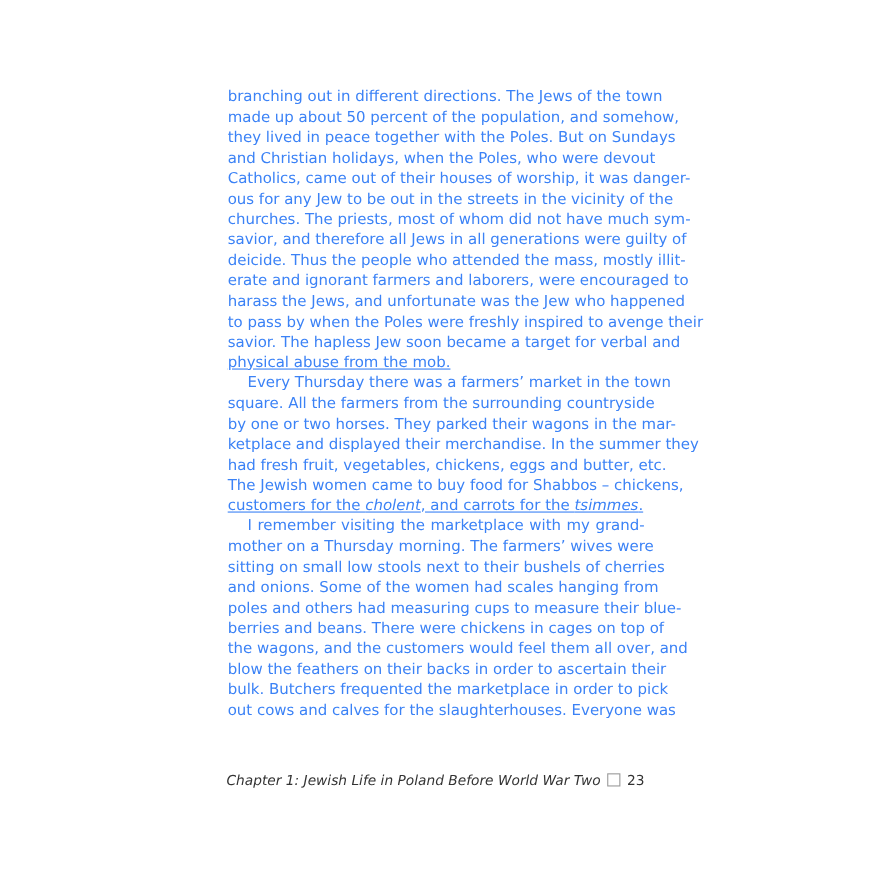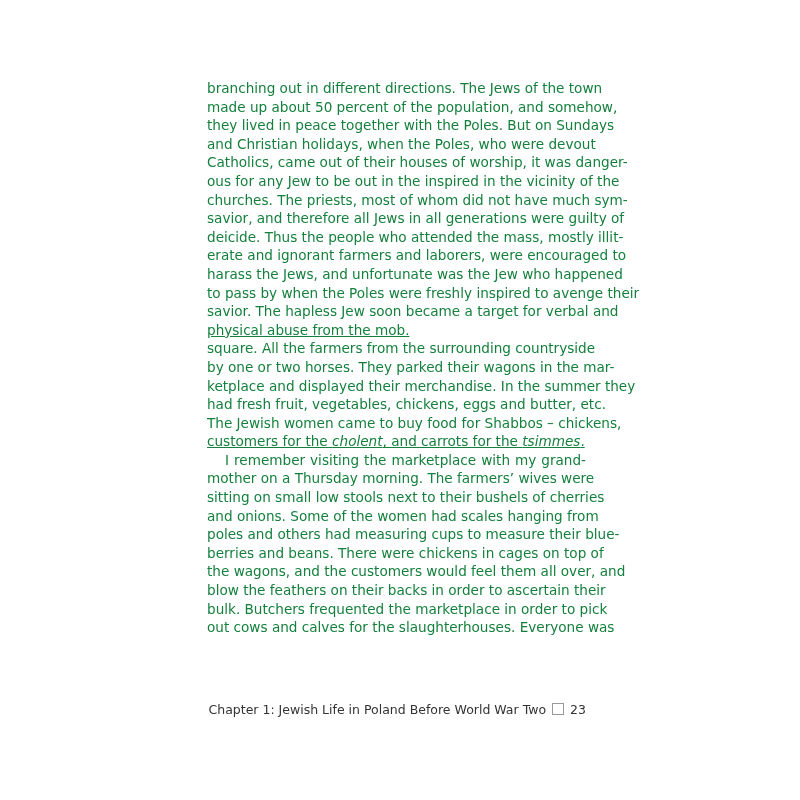--- a/index.html
+++ b/index.html
@@ -1,57 +1,58 @@
 <!DOCTYPE html>
 <html><head>
 <meta charset="utf-8">
 <style>
   html, body { margin:0; padding:0; }
   body { width:800px; height:800px; background:#ffffff; position:relative; overflow:hidden; }
   .page {
     position:absolute; left:207px; top:79px; width:379px;
     font-family:"DejaVu Sans", sans-serif;
-    font-size:13.6px; line-height:18.6px; color:#15803d;
+    font-size:13.6px; line-height:18.6px; color:#3b82f6;
     text-align:justify; hyphens:manual;
   }
   .para { margin:0; text-indent:0; }
   .line { display:block; text-align:justify; text-align-last:justify; white-space:nowrap; overflow:visible; }
   .line.last { text-align-last:left;text-decoration:underline; }
   .line span { }
   em { font-style:italic; }
   .footer {
     position:absolute; left:200px; top:702px; width:386px;
     font-family:"DejaVu Sans", sans-serif; font-size:12.5px; color:#333;
     text-align:right; white-space:nowrap;
   }
-  .footer .running { }
+  .footer .running { font-style:italic; }
   .footer .box { display:inline-block; width:10px; height:10px; border:1px solid #999; margin:0 6px 0 6px; vertical-align:-1px; }
   .footer .pnum { font-style:normal; }
 </style>
 </head>
 <body>
 
 <div class="page">
   <p class="para">
     <span class="line">branching out in different directions. The Jews of the town</span>
     <span class="line">made up about 50 percent of the population, and somehow,</span>
     <span class="line">they lived in peace together with the Poles. But on Sundays</span>
     <span class="line">and Christian holidays, when the Poles, who were devout</span>
     <span class="line">Catholics, came out of their houses of worship, it was danger-</span>
-    <span class="line">ous for any Jew to be out in the inspired in the vicinity of the</span>
+    <span class="line">ous for any Jew to be out in the streets in the vicinity of the</span>
     <span class="line">churches. The priests, most of whom did not have much sym-</span>
     <span class="line">savior, and therefore all Jews in all generations were guilty of</span>
     <span class="line">deicide. Thus the people who attended the mass, mostly illit-</span>
     <span class="line">erate and ignorant farmers and laborers, were encouraged to</span>
     <span class="line">harass the Jews, and unfortunate was the Jew who happened</span>
     <span class="line">to pass by when the Poles were freshly inspired to avenge their</span>
     <span class="line">savior. The hapless Jew soon became a target for verbal and</span>
     <span class="line last">physical abuse from the mob.</span>
   </p>
   <p class="para">
+    <span class="line" style="padding-left:18px">Every Thursday there was a farmers’ market in the town</span>
     <span class="line">square. All the farmers from the surrounding countryside</span>
     <span class="line">by one or two horses. They parked their wagons in the mar-</span>
     <span class="line">ketplace and displayed their merchandise. In the summer they</span>
     <span class="line">had fresh fruit, vegetables, chickens, eggs and butter, etc.</span>
     <span class="line">The Jewish women came to buy food for Shabbos – chickens,</span>
     <span class="line last"><span>customers for the </span><em>cholent</em><span>, and carrots for the </span><em>tsimmes</em><span>.</span></span>
   </p>
   <p class="para">
     <span class="line" style="padding-left:18px">I remember visiting the marketplace with my grand-</span>
     <span class="line">mother on a Thursday morning. The farmers’ wives were</span>

